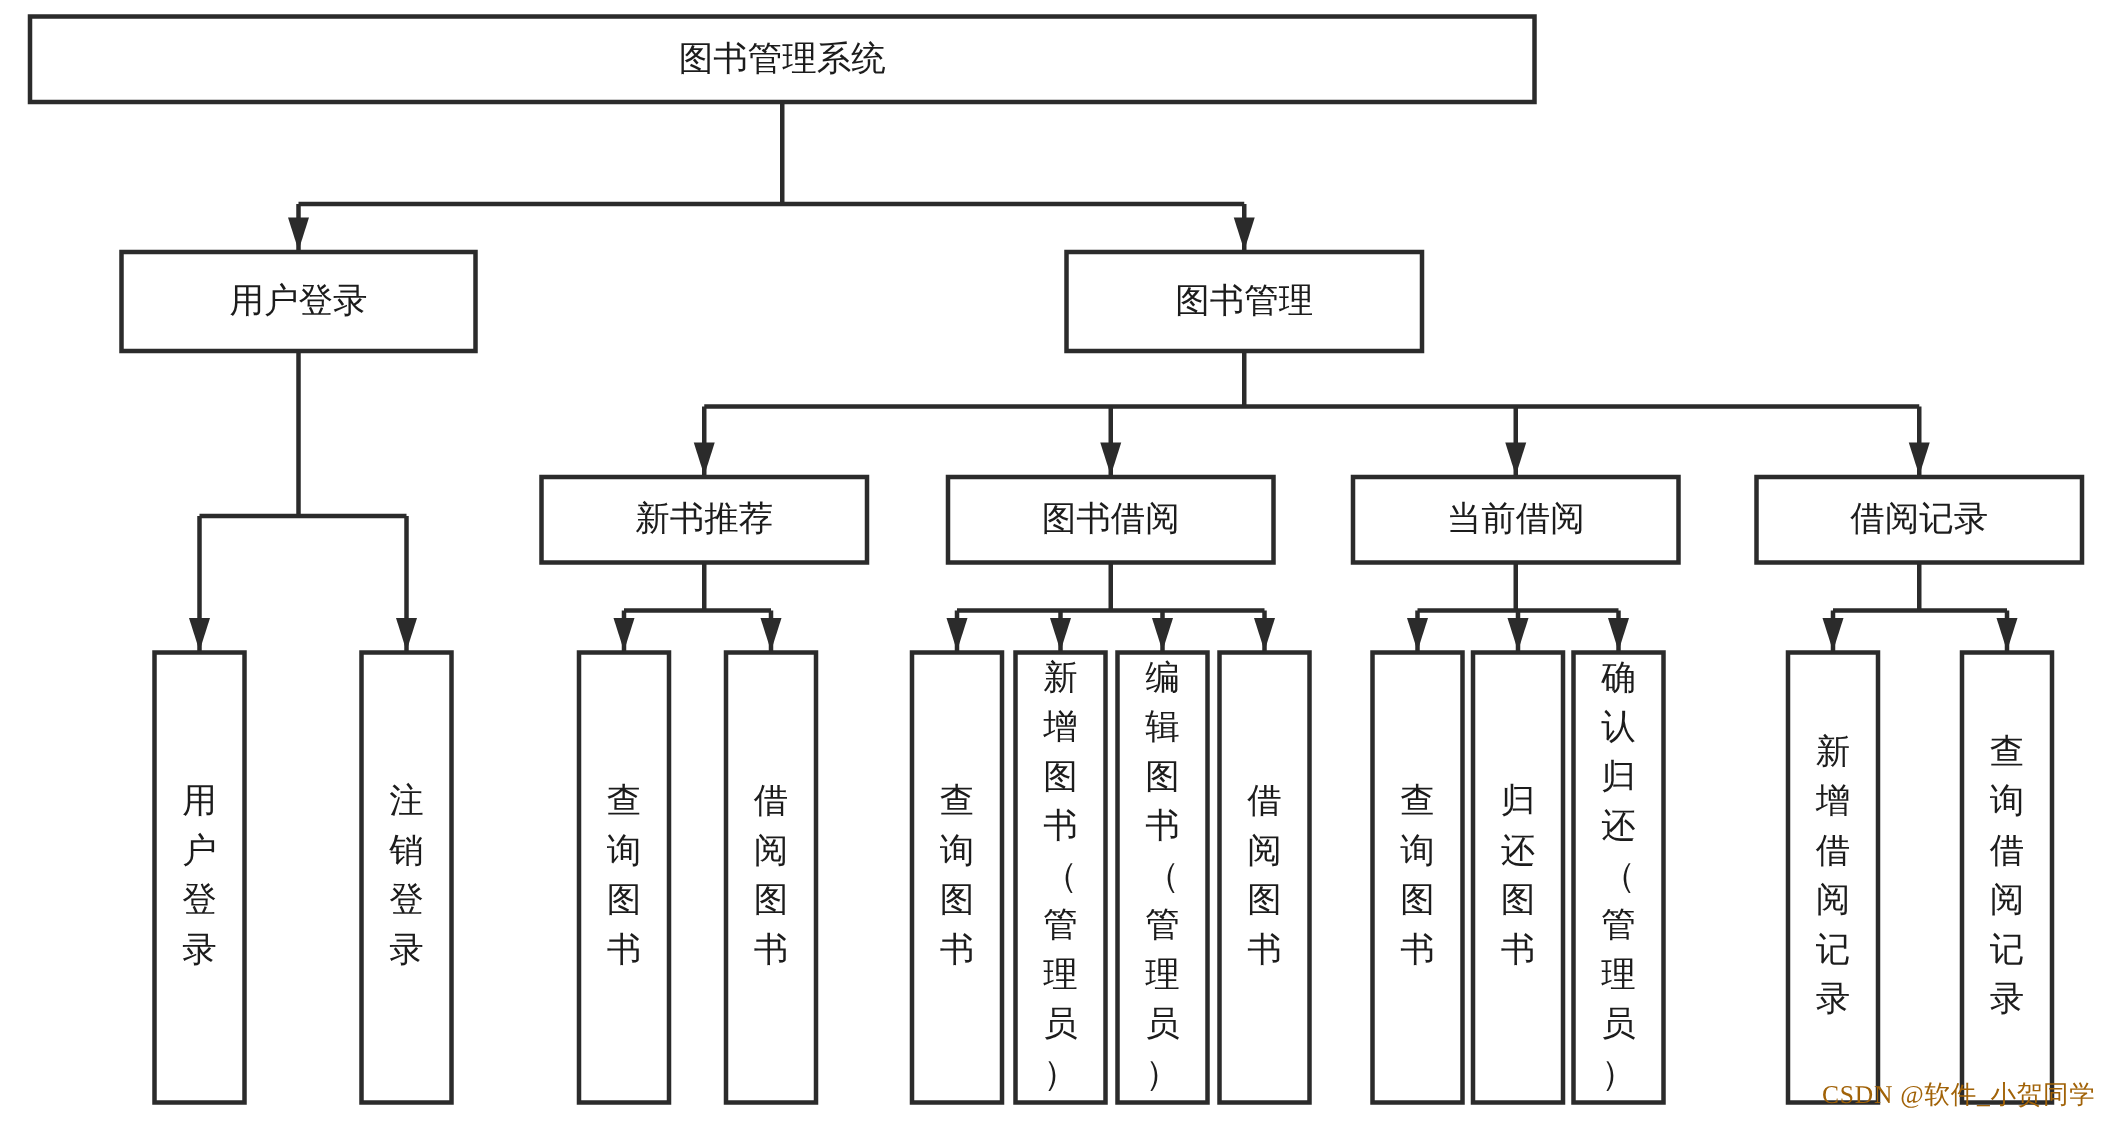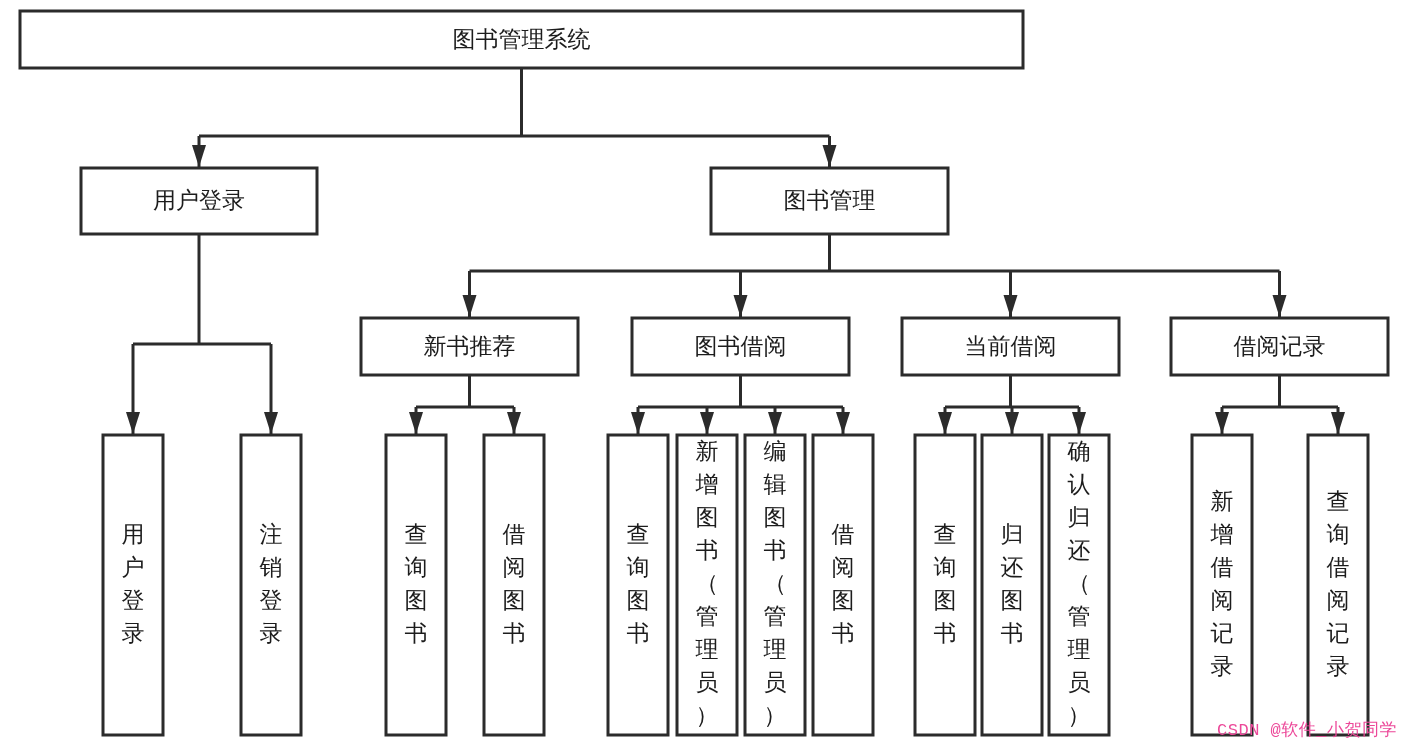--- a/index.html
+++ b/index.html
@@ -51,23 +51,23 @@
   .node-label-v {
     font-family: "Liberation Sans", "DejaVu Sans", sans-serif;
     font-size: 23px;
     fill: #1c1c1c;
     text-anchor: middle;
   }
   .watermark-text {
     position: absolute;
     right: 8px;
     bottom: 6px;
-    font-family: Liberation Mono, monospace;
+    font-family: Liberation Serif, serif;
     font-size: 17px;
-    color: #ec4899;
+    color: #a16207;
     letter-spacing: 0.5px;
     white-space: nowrap;
     user-select: none;
   }
 </style>
 </head>
 <body>
 
 <div id="diagram-root">
   <svg class="diagram-canvas" viewBox="0 0 1405 747" xmlns="http://www.w3.org/2000/svg">

